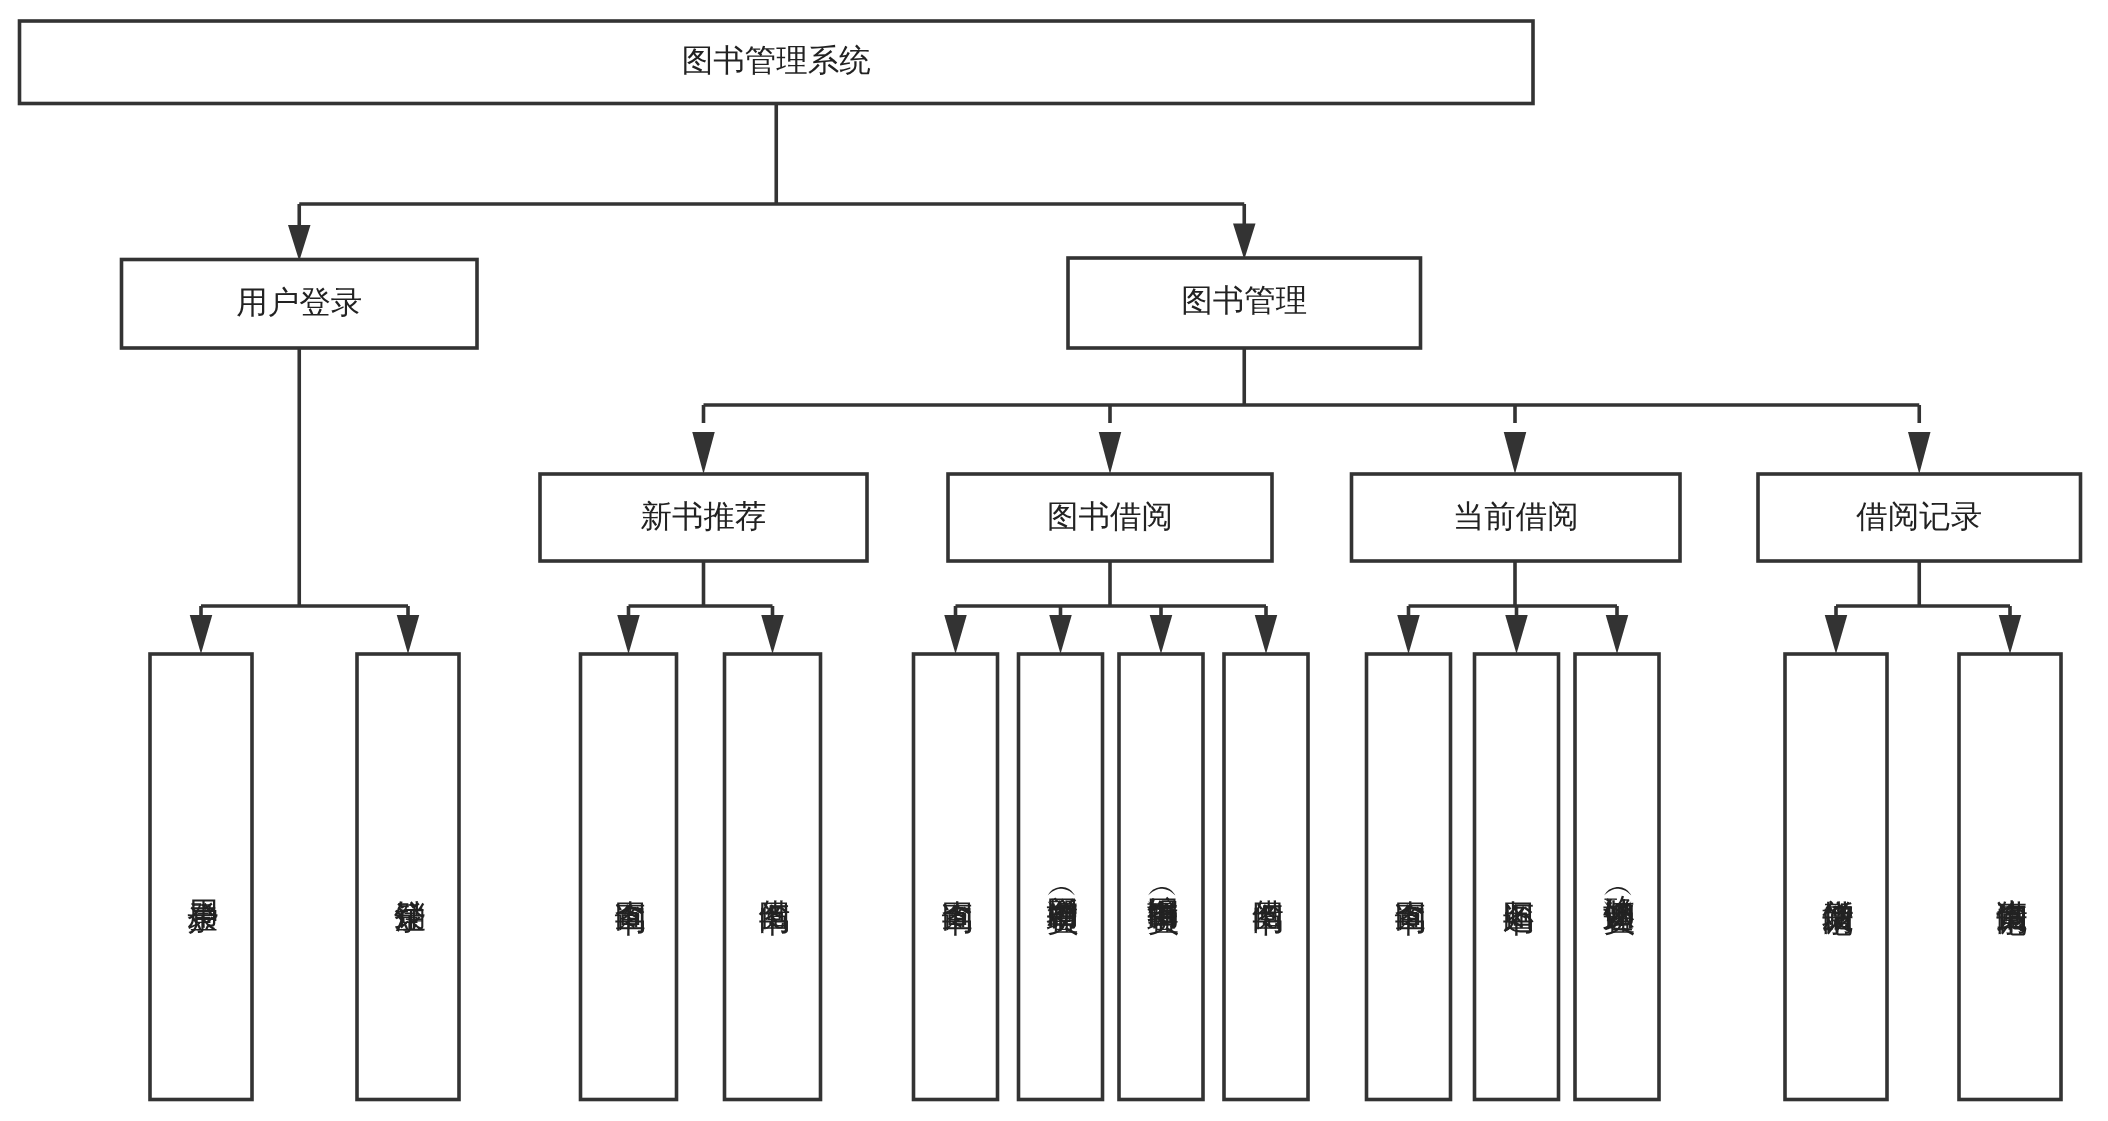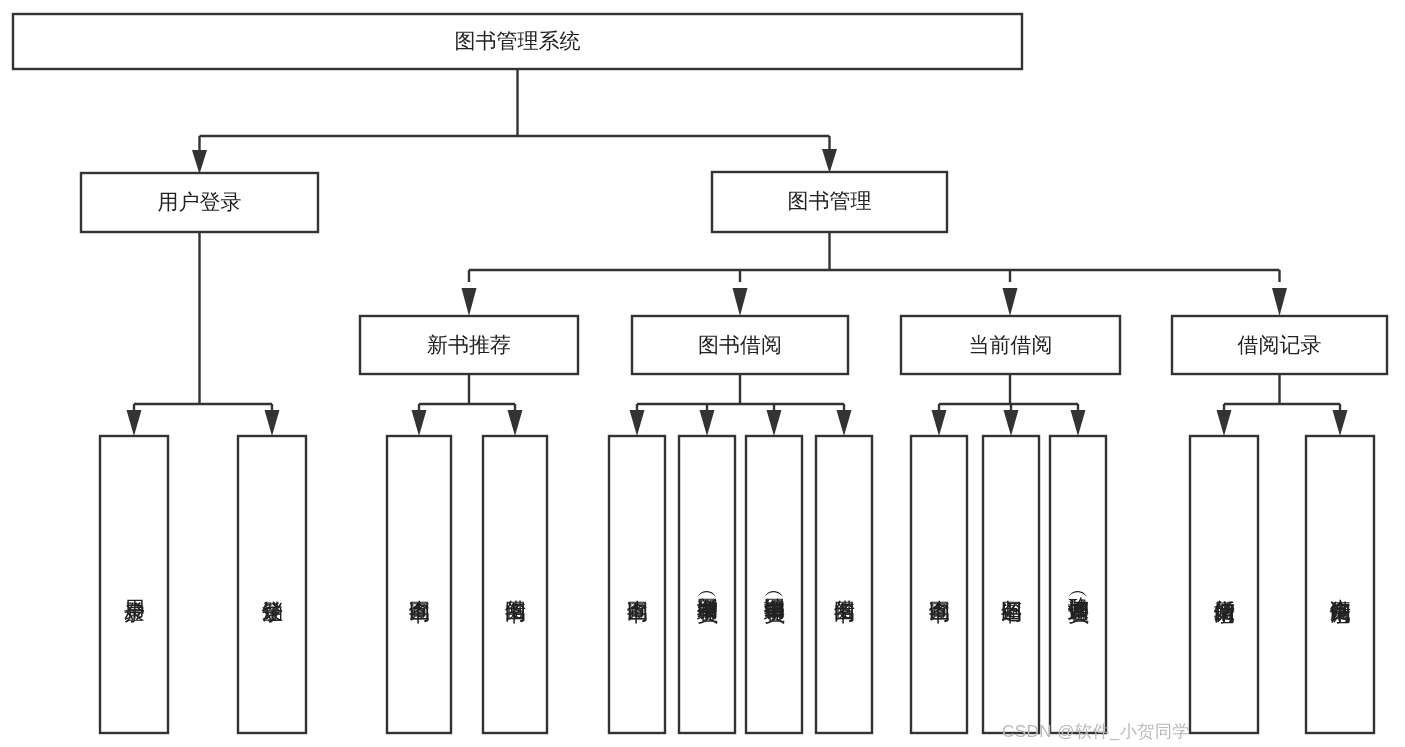--- a/index.html
+++ b/index.html
@@ -192,14 +192,13 @@
       <div class="leaf-label" style="left: 679px; top: 436px; width: 56px; height: 297px;">新增图书（管理员）</div>
       <div class="leaf-label" style="left: 746px; top: 436px; width: 56px; height: 297px;">编辑图书（管理员）</div>
       <div class="leaf-label" style="left: 816px; top: 436px; width: 56px; height: 297px;">借阅图书</div>
       <div class="leaf-label" style="left: 911px; top: 436px; width: 56px; height: 297px;">查询图书</div>
       <div class="leaf-label" style="left: 983px; top: 436px; width: 56px; height: 297px;">归还图书</div>
       <div class="leaf-label" style="left: 1050px; top: 436px; width: 56px; height: 297px;">确认归还（管理员）</div>
       <div class="leaf-label" style="left: 1190px; top: 436px; width: 68px; height: 297px;">新增借阅记录</div>
       <div class="leaf-label" style="left: 1306px; top: 436px; width: 68px; height: 297px;">查询借阅记录</div>
     </div>
 
-  <div class="watermark">CSDN @软件_小贺同学</div>
 </div>
 
 </body></html>

